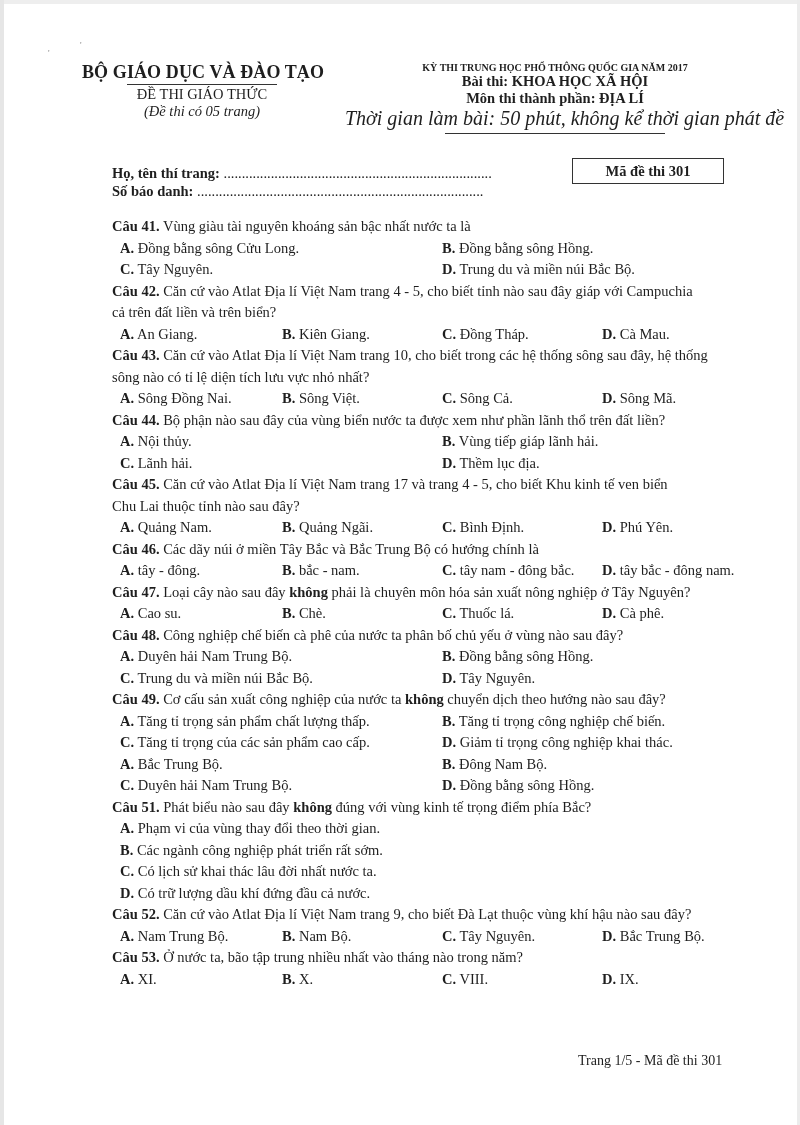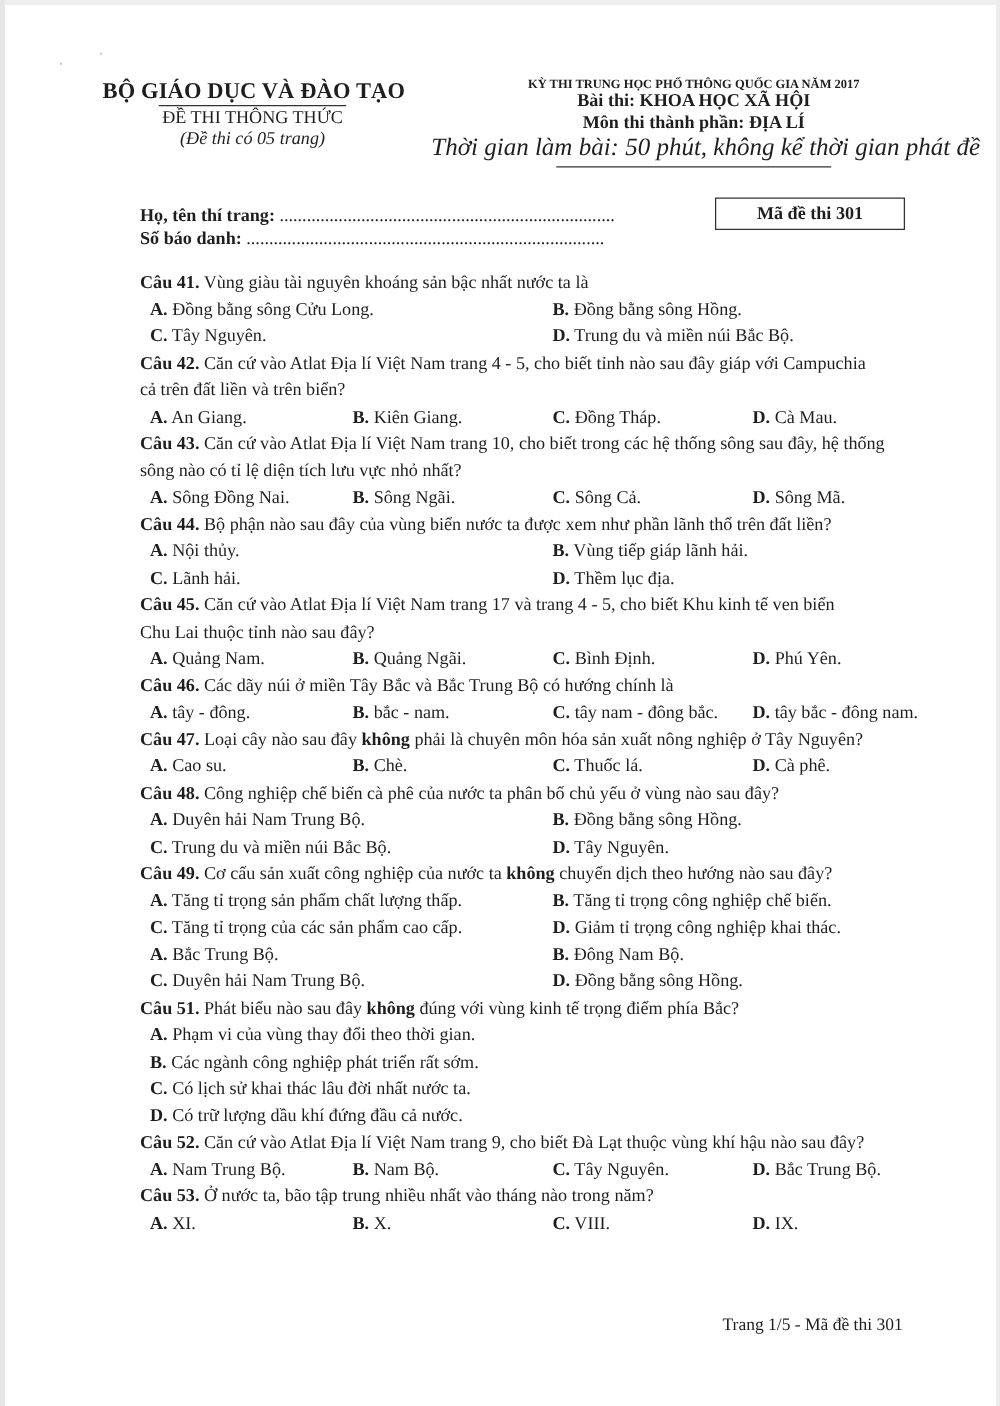--- a/index.html
+++ b/index.html
@@ -53,21 +53,21 @@
 
 <div class="edge-top"></div>
 <div class="edge-left"></div>
 <div class="edge-right"></div>
 <span class="speck" style="left:48px;top:48px;">'</span>
 <span class="speck" style="left:80px;top:40px;">'</span>
 
 <div class="hdr-left">
   <div class="ministry">BỘ GIÁO DỤC VÀ ĐÀO TẠO</div>
   <div class="uline"></div>
-  <div class="official">ĐỀ THI THÔNG THỨC</div>
+  <div class="official">ĐỀ THI GIÁO THỨC</div>
   <div class="pages">(Đề thi có 05 trang)</div>
 </div>
 
 <div class="hdr-right">
   <div class="exam">KỲ THI TRUNG HỌC PHỔ THÔNG QUỐC GIA NĂM 2017</div>
   <div class="subject">Bài thi: KHOA HỌC XÃ HỘI</div>
   <div class="component">Môn thi thành phần: ĐỊA LÍ</div>
   <div class="time">Thời gian làm bài: 50 phút, không kể thời gian phát đề</div>
   <div class="uline"></div>
 </div>
@@ -103,21 +103,21 @@
         <span class="opt c4-1"><span class="opt-letter">B.</span><span> Kiên Giang.</span></span>
         <span class="opt c4-2"><span class="opt-letter">C.</span><span> Đồng Tháp.</span></span>
         <span class="opt c4-3"><span class="opt-letter">D.</span><span> Cà Mau.</span></span>
       </div>
     </div>
     <div class="q">
       <div class="q-line"><span class="q-num">Câu 43.</span><span> Căn cứ vào Atlat Địa lí Việt Nam trang 10, cho biết trong các hệ thống sông sau đây, hệ thống</span></div>
       <div class="q-line"><span>sông nào có tỉ lệ diện tích lưu vực nhỏ nhất?</span></div>
       <div class="opts">
         <span class="opt c4-0"><span class="opt-letter">A.</span><span> Sông Đồng Nai.</span></span>
-        <span class="opt c4-1"><span class="opt-letter">B.</span><span> Sông Ngãi.</span></span>
+        <span class="opt c4-1"><span class="opt-letter">B.</span><span> Sông Việt.</span></span>
         <span class="opt c4-2"><span class="opt-letter">C.</span><span> Sông Cả.</span></span>
         <span class="opt c4-3"><span class="opt-letter">D.</span><span> Sông Mã.</span></span>
       </div>
     </div>
     <div class="q">
       <div class="q-line"><span class="q-num">Câu 44.</span><span> Bộ phận nào sau đây của vùng biển nước ta được xem như phần lãnh thổ trên đất liền?</span></div>
       <div class="opts">
         <span class="opt c2-0"><span class="opt-letter">A.</span><span> Nội thủy.</span></span>
         <span class="opt c2-1"><span class="opt-letter">B.</span><span> Vùng tiếp giáp lãnh hải.</span></span>
       </div>

